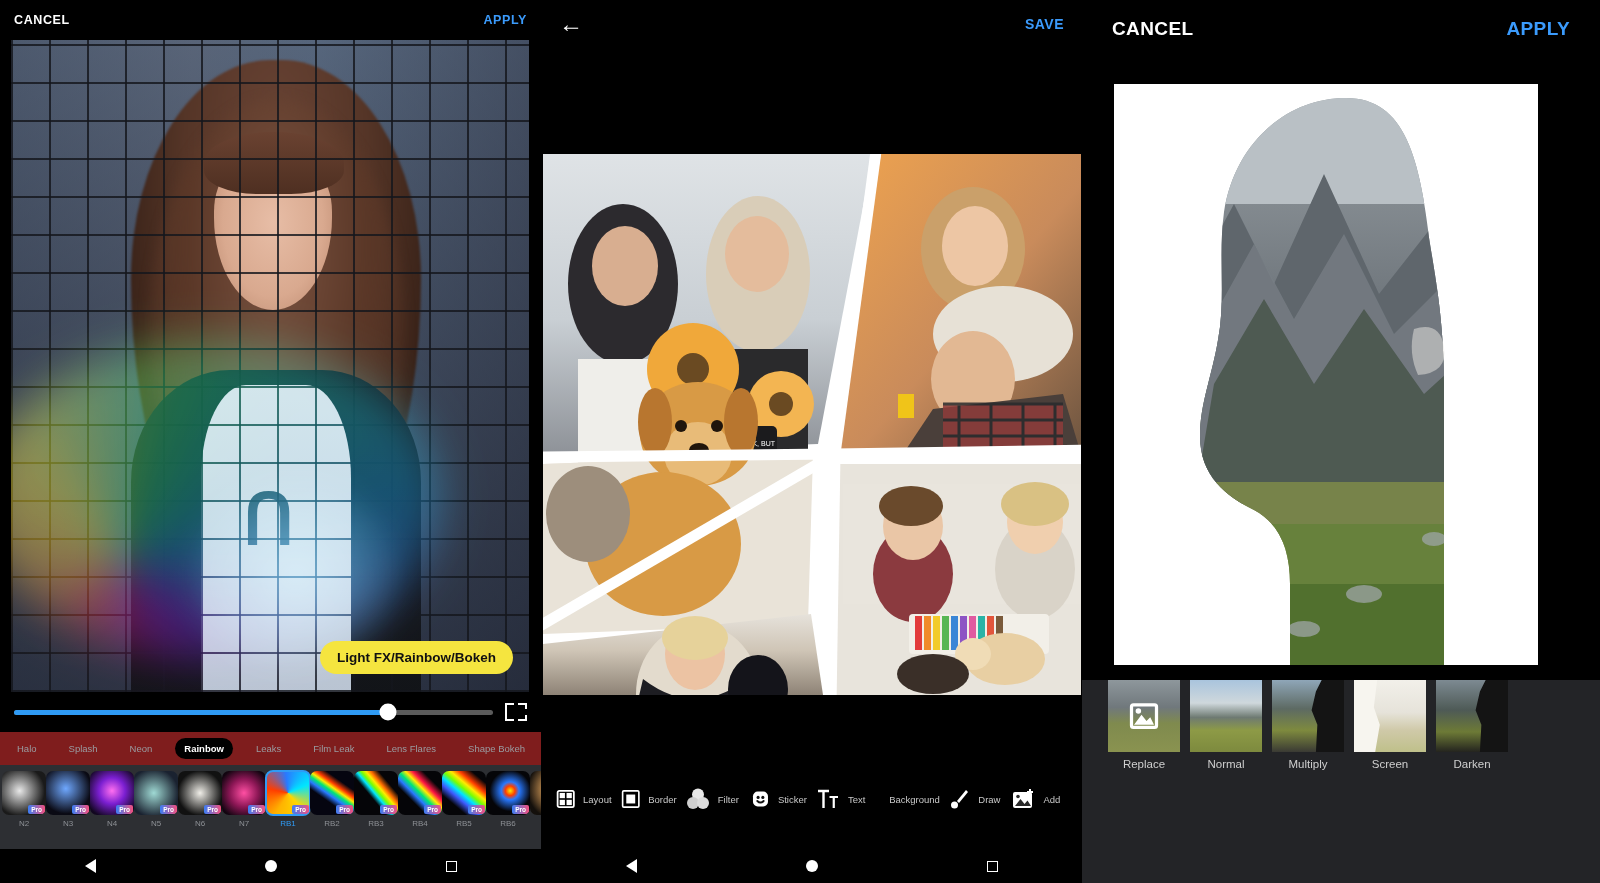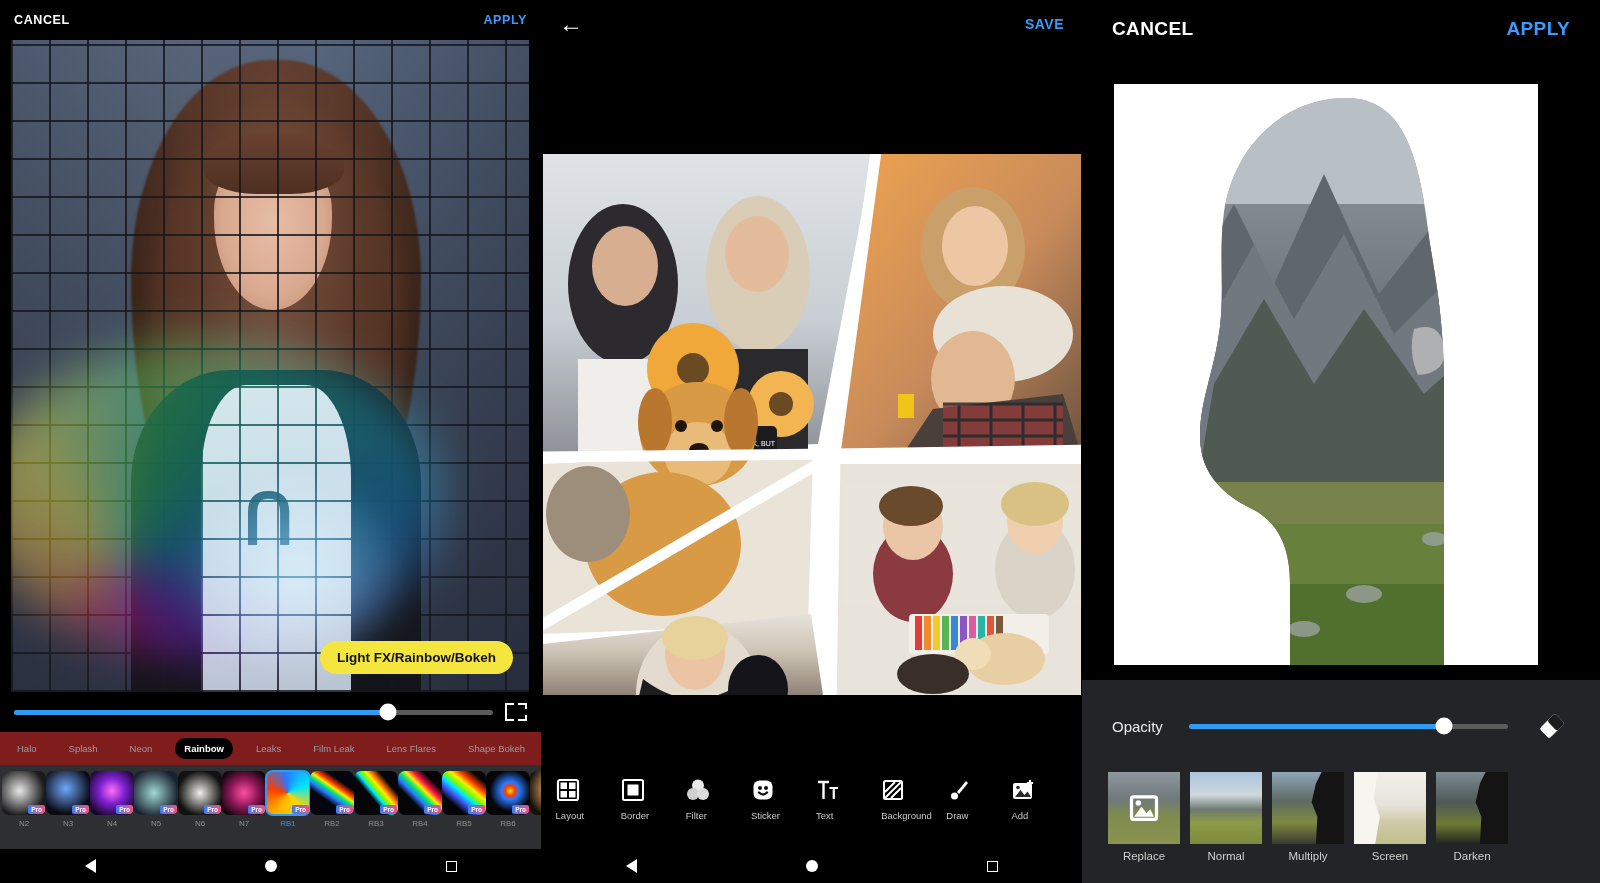--- a/index.html
+++ b/index.html
@@ -94,21 +94,21 @@
   
   .panel2 { width:541px; height:883px; background:#000; position:relative; flex:0 0 541px; }
   .p2-header { height:48px; display:flex; align-items:center; justify-content:space-between;
     padding:0 18px; }
   .back-arrow { color:#fff; font-size:24px; line-height:1; }
   .p2-header .save { color:#3b9bfc; font-size:14px; font-weight:bold; letter-spacing:.5px; }
   .collage { position:absolute; left:2px; top:154px; width:538px; height:541px; background:#fff;
     overflow:hidden; }
   .p2-tools { position:absolute; left:0; bottom:34px; width:541px; height:100px; background:#000;
     display:flex; align-items:center; justify-content:space-around; padding:0 10px; }
-  .tool { display:flex; flex-direction:column; align-items:flex-start; gap:8px; width:56px; }
+  .tool { display:flex; flex-direction:row; align-items:center; gap:8px; width:56px; }
   .tool .lbl { color:#c8c8c8; font-size:9.5px; }
   .ic { width:24px; height:24px; position:relative; }
 
   
   .panel3 { width:518px; height:883px; background:#000; position:relative; flex:0 0 518px; }
   .p3-header { height:58px; display:flex; align-items:center; justify-content:space-between;
     padding:0 30px; }
   .p3-header .cancel { color:#fff; font-size:19px; font-weight:bold; letter-spacing:.4px; }
   .p3-header .apply { color:#3b9bfc; font-size:19px; font-weight:bold; letter-spacing:.4px; }
   .p3-canvas { position:absolute; left:32px; top:84px; width:424px; height:581px; background:#fff;
@@ -511,33 +511,20 @@
         </g>
         <path d="M300 245 q26 -8 30 18 q4 26 -26 28 q-10 -22 -4 -46 Z" fill="#e9e7e3" opacity=".5"></path>
       </svg>
       <svg class="resize-ic" viewBox="0 0 20 16">
         <path d="M7 1 H2 V15 H7" stroke="#fff" stroke-width="1.8" fill="none"></path>
         <path d="M12 1 H18 V15 H12" stroke="#fff" stroke-width="1.8" fill="none" stroke-dasharray="3 2"></path>
       </svg>
     </div>
 
     <div class="p3-bottom">
-      <div class="opacity-row">
-        <span class="olbl">Opacity</span>
-        <div class="track">
-          <div class="fill" id="p3fill" style="width: 80%;"></div>
-          <div class="knob" id="p3knob" style="left: 80%;"></div>
-        </div>
-        <svg class="eraser" viewBox="0 0 36 36">
-          <g transform="rotate(-45 18 18)">
-            <rect x="7" y="11" width="22" height="14" rx="2.5" fill="#fff"></rect>
-            <rect x="18" y="11" width="11" height="14" rx="2.5" fill="#1c1c1e"></rect>
-          </g>
-        </svg>
-      </div>
       <div class="blend-row" id="blend-row">
           <div class="blend">
             <div class="bl-img" style="background: linear-gradient(rgb(142, 151, 156) 0%, rgb(112, 120, 124) 38%, rgb(127, 138, 78) 60%, rgb(138, 147, 80) 100%);">
               <svg viewBox="0 0 24 24" style="position: absolute; left: 50%; top: 50%; width: 30px; height: 30px; transform: translate(-50%, -50%);">
                 <rect x="2" y="3" width="20" height="18" rx="1.5" fill="none" stroke="#fff" stroke-width="2.6"></rect>
                 <path d="M4 19 L10 11 L14 16 L17 13 L20 19 Z" fill="#fff"></path>
                 <circle cx="7.5" cy="8" r="2.2" fill="#fff"></circle>
               </svg>
             </div>
             <div class="bl-lbl">Replace</div>

